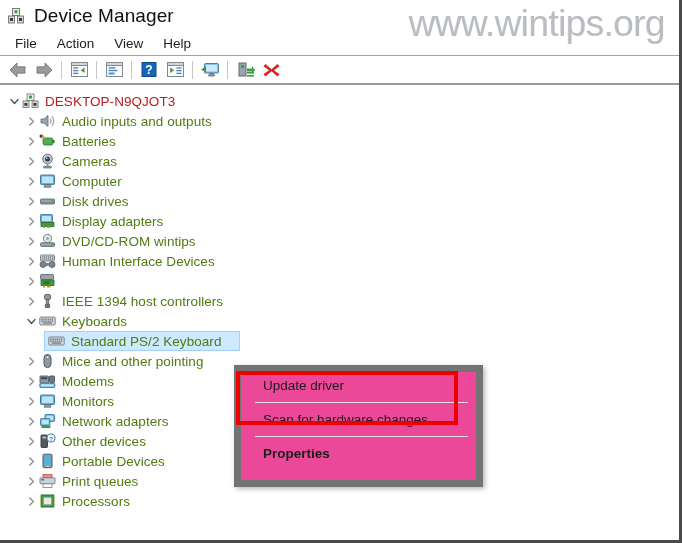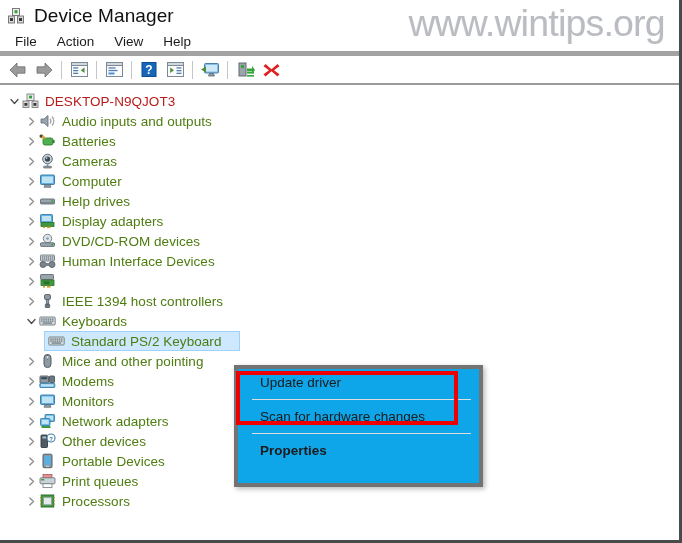--- a/index.html
+++ b/index.html
@@ -47,21 +47,21 @@
     white-space: nowrap;
     pointer-events: none;
   }
 
   
   #menubar {
     height: 25px;
     background: #ffffff;
     display: flex; align-items: center;
     padding-left: 6px;
-    border-bottom: 5px solid #a3a3a3;
+    border-bottom: 1px solid #a3a3a3;
   }
   .menu-item {
     font-size: 13.5px; color: #1b1b1b;
     padding: 2px 9px; margin-right: 2px;
     white-space: nowrap; cursor: default;
   }
 
   
   #toolbar {
     height: 29px;
@@ -114,22 +114,22 @@
     background:#cde8ff; border:1px solid #9fd1fb;
     z-index:0;
   }
   .row.selected .ico, .row.selected .lbl { position:relative; z-index:1; }
 
   
   #ctxmenu {
     position: absolute;
     left: 234px; top: 365px;
     width: 249px; height: 122px;
-    background: #0ea5e9;
-    border: 4px solid #737373;
+    background: #ec4899;
+    border: 7px solid #737373;
     box-shadow: 2px 2px 5px rgba(0,0,0,0.28);
     z-index: 40;
     text-align: center;
   }
   .ctx-item {
     height: 27px;
     display:flex; align-items:center;
     padding-left: 22px;
     font-size: 13.5px; color:#1b1b1b;
     white-space: nowrap; cursor: default;
@@ -346,21 +346,21 @@
       <span class="twisty">
         <svg width="9" height="9" viewBox="0 0 9 9">
             <path d="M2.8 1 L6.5 4.5 L2.8 8" fill="none" stroke="#8a8a8a" stroke-width="1.3" stroke-linecap="round" stroke-linejoin="round"></path>
           </svg>
       </span>
       <svg class="ico" viewBox="0 0 17 16">
         <rect x="1.5" y="6" width="14" height="5" rx="1" fill="#9aa4ac" stroke="#5f6a72" stroke-width="0.9"></rect>
         <rect x="1.5" y="9" width="14" height="2" fill="#7a848c"></rect>
         <rect x="12.3" y="7.2" width="2" height="1.6" fill="#36a33c"></rect>
       </svg>
-      <span class="lbl">Help drives</span>
+      <span class="lbl">Disk drives</span>
     </div>
 
     <div class="row lvl1">
       <span class="twisty">
         <svg width="9" height="9" viewBox="0 0 9 9">
             <path d="M2.8 1 L6.5 4.5 L2.8 8" fill="none" stroke="#8a8a8a" stroke-width="1.3" stroke-linecap="round" stroke-linejoin="round"></path>
           </svg>
       </span>
       <svg class="ico" viewBox="0 0 17 16">
         <rect x="1.5" y="1.5" width="12" height="8" rx="0.8" fill="#5aafe0" stroke="#3c7fa8" stroke-width="0.9"></rect>
@@ -377,21 +377,21 @@
         <svg width="9" height="9" viewBox="0 0 9 9">
             <path d="M2.8 1 L6.5 4.5 L2.8 8" fill="none" stroke="#8a8a8a" stroke-width="1.3" stroke-linecap="round" stroke-linejoin="round"></path>
           </svg>
       </span>
       <svg class="ico" viewBox="0 0 17 16">
         <circle cx="8.5" cy="5.5" r="4.2" fill="#dde4e8" stroke="#6f7a82" stroke-width="0.9"></circle>
         <circle cx="8.5" cy="5.5" r="1.3" fill="#8d9aa4"></circle>
         <rect x="1.5" y="9.8" width="14" height="3.6" rx="0.8" fill="#9aa4ac" stroke="#5f6a72" stroke-width="0.9"></rect>
         <rect x="12.3" y="10.8" width="2" height="1.5" fill="#36a33c"></rect>
       </svg>
-      <span class="lbl">DVD/CD-ROM devices</span>
+      <span class="lbl">DVD/CD-ROM wintips</span>
     </div>
 
     <div class="row lvl1">
       <span class="twisty">
         <svg width="9" height="9" viewBox="0 0 9 9">
             <path d="M2.8 1 L6.5 4.5 L2.8 8" fill="none" stroke="#8a8a8a" stroke-width="1.3" stroke-linecap="round" stroke-linejoin="round"></path>
           </svg>
       </span>
       <svg class="ico" viewBox="0 0 17 16">
         <rect x="1.5" y="2" width="14" height="6" rx="0.8" fill="#c9d2d8" stroke="#6f7a82" stroke-width="0.9"></rect>

